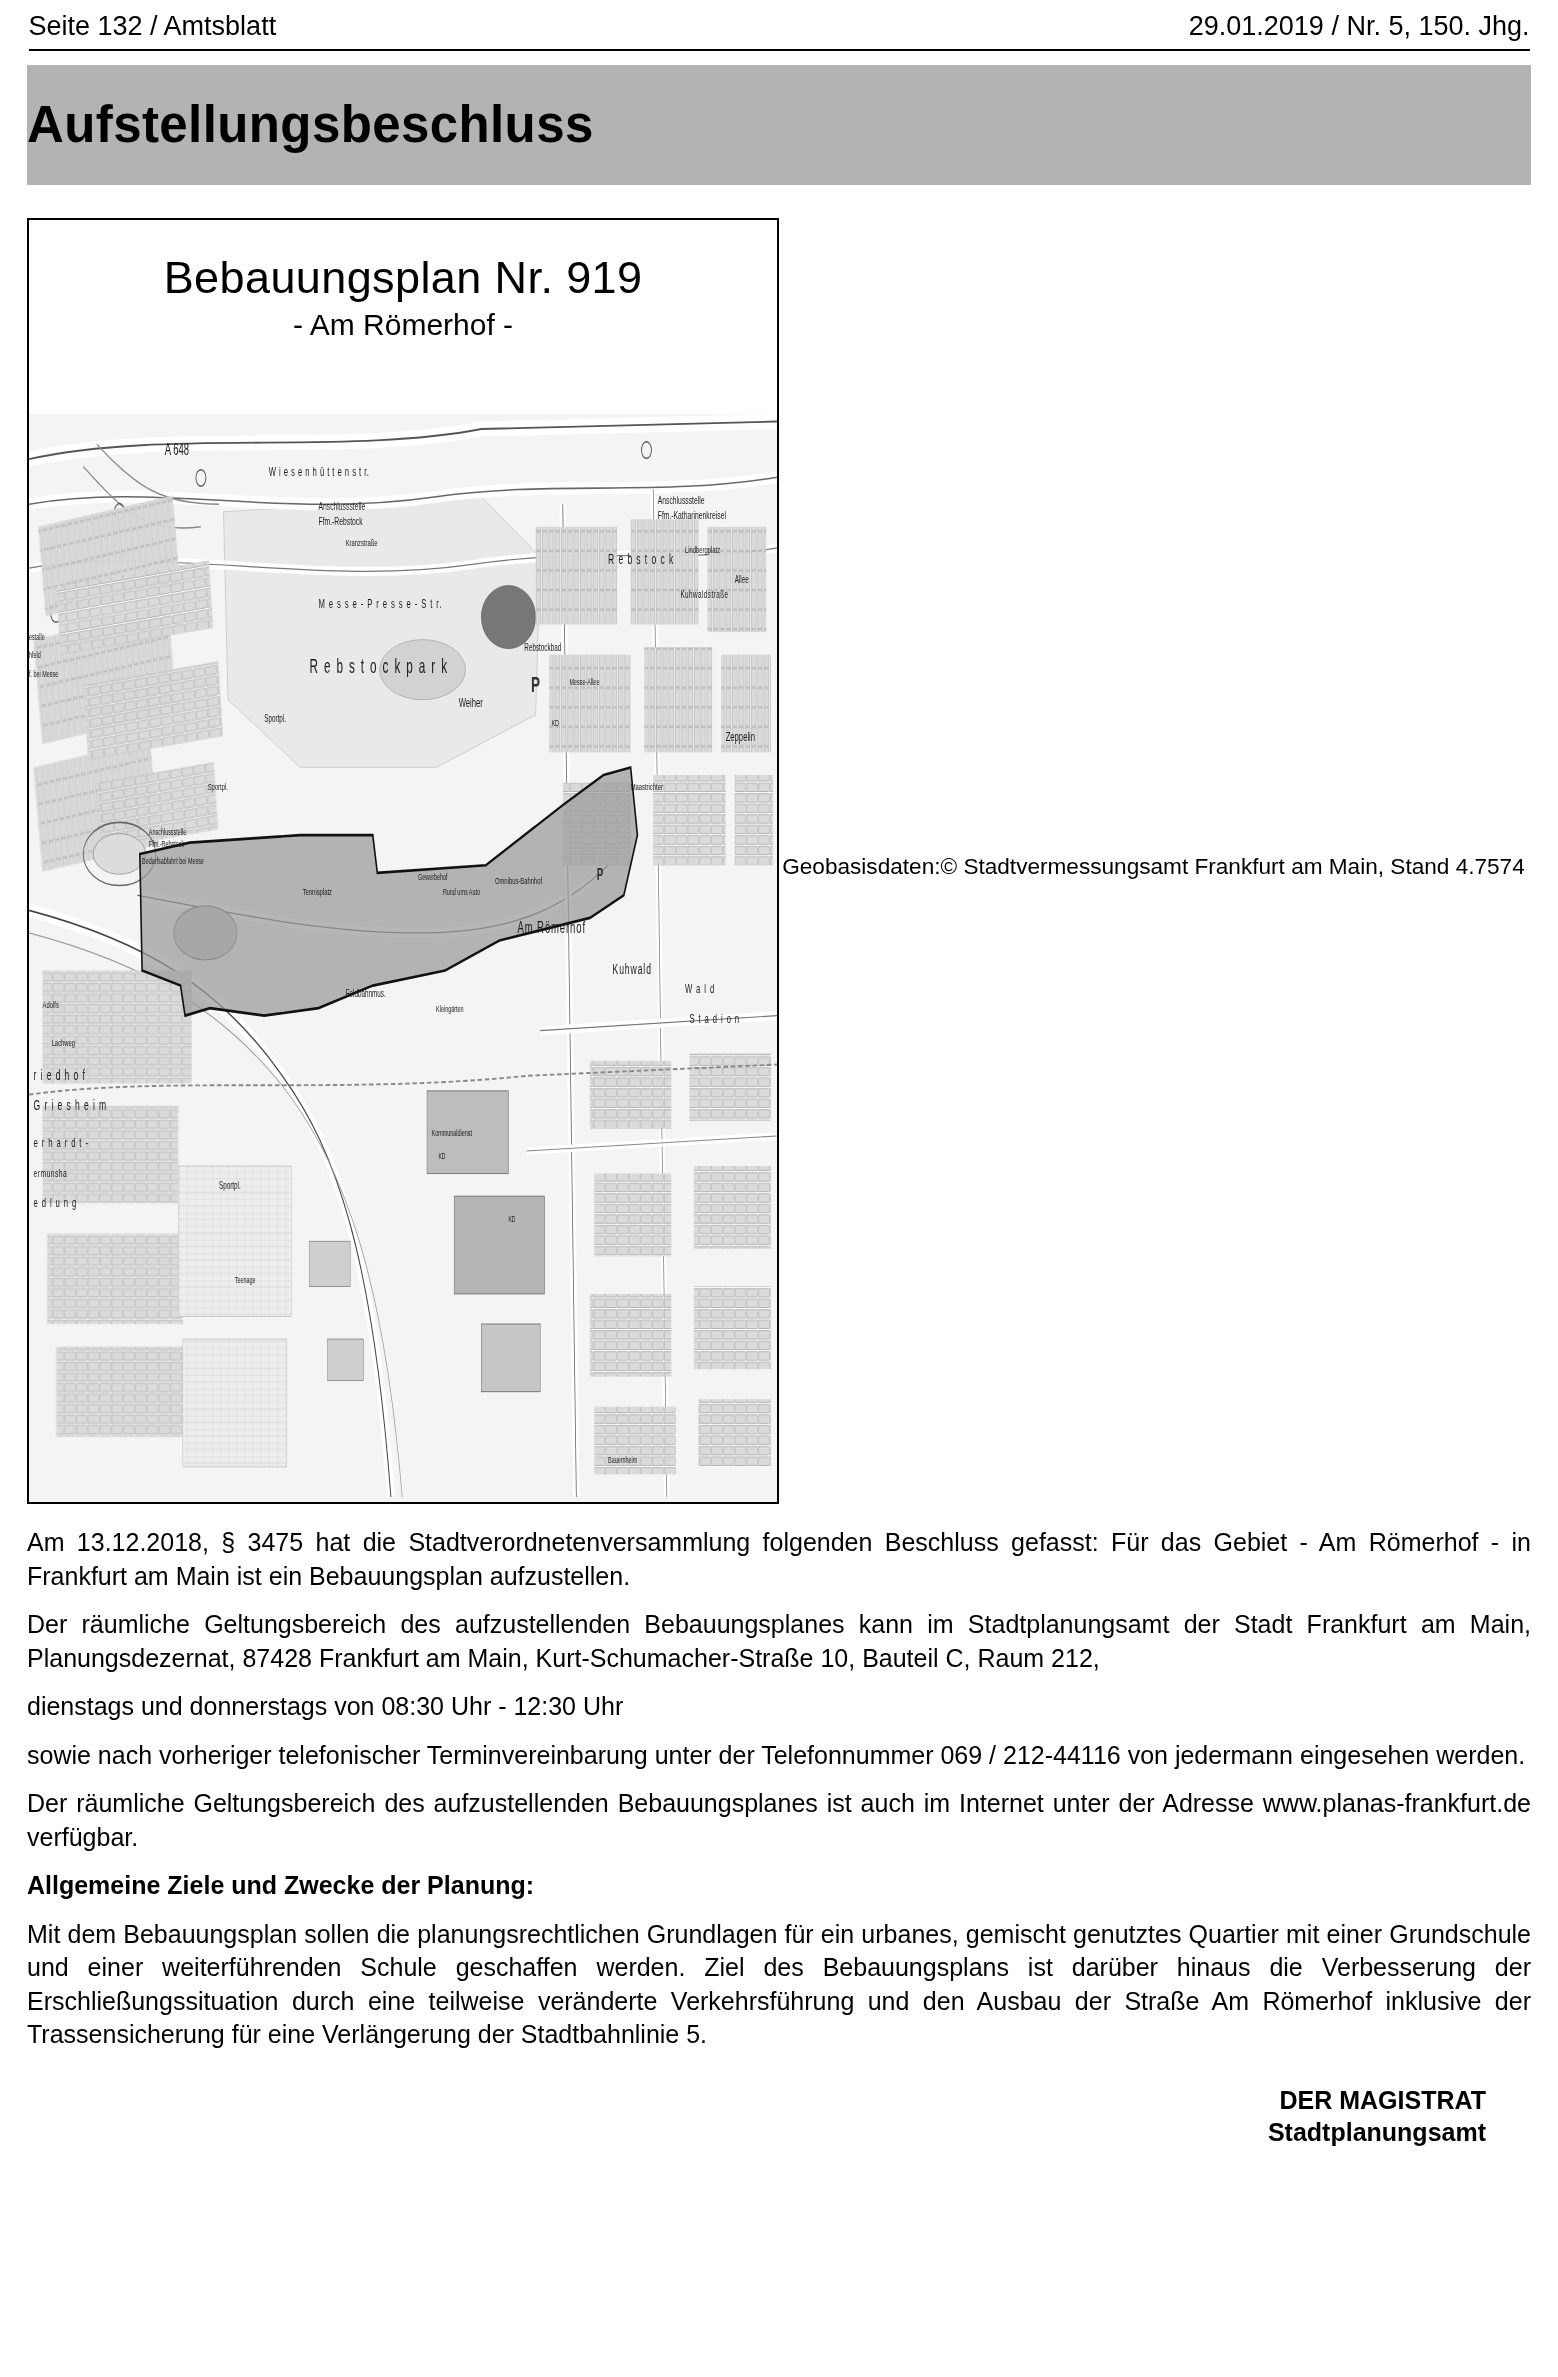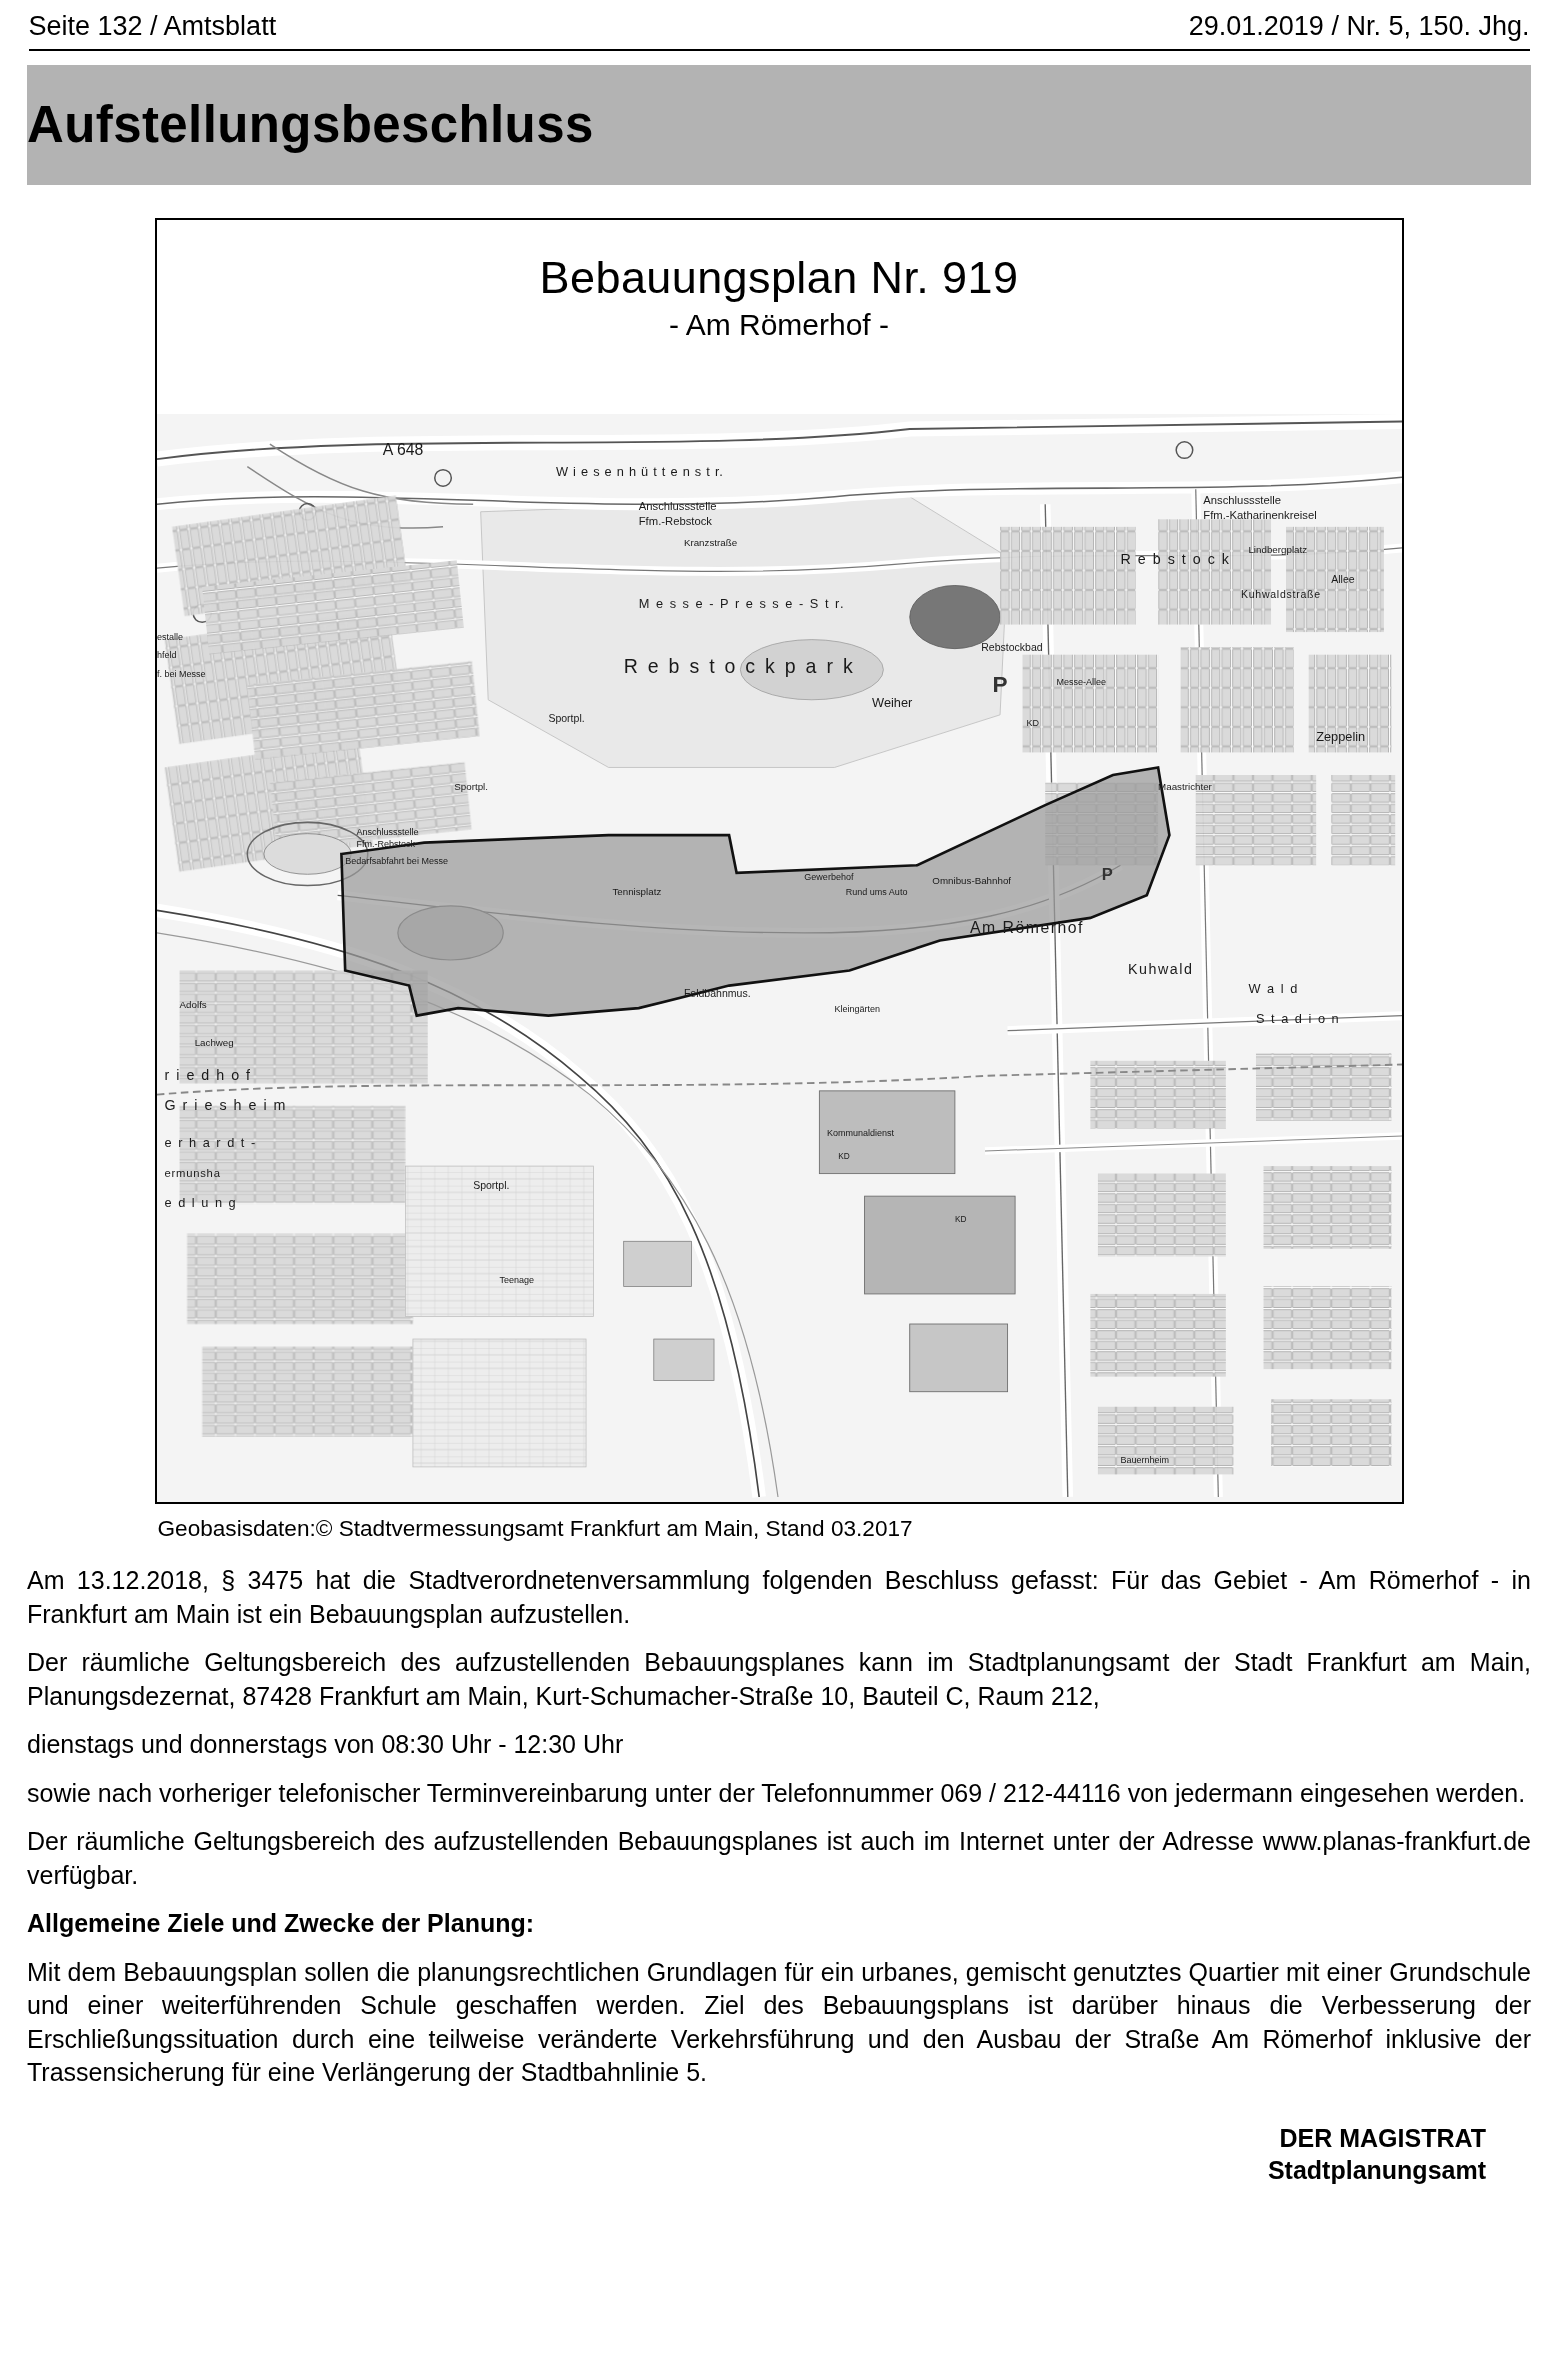--- a/index.html
+++ b/index.html
@@ -49,21 +49,21 @@
     margin: 0;
     font-size: 51px;
     font-weight: bold;
     letter-spacing: 0.4px;
   }
 
   
   .figure {
     margin-top: 33px;
     display: flex;
-    flex-direction: column;
+    flex-direction: row;
     align-items: center;
   }
   .map-box {
     width: 1249px;
     height: 1286px;
     border: 2.3px solid #000;
     box-sizing: border-box;
     position: relative;
     background: #ffffff;
     overflow: hidden;
@@ -319,21 +319,21 @@
             <text x="905" y="990" font-size="11">KD</text>
             <text x="1060" y="1075" font-size="11">KD</text>
             <text x="1280" y="1395" font-size="12">Bauernheim</text>
             <text x="1155" y="415" font-size="12">KD</text>
             <text x="1195" y="360" font-size="12">Messe-Allee</text>
           </g>
         </svg>
       </div>
     </div>
 
-    <div class="map-credit">Geobasisdaten:© Stadtvermessungsamt Frankfurt am Main, Stand 03.2017</div>
+    <div class="map-credit">Geobasisdaten:© Stadtvermessungsamt Frankfurt am Main, Stand 4.7574</div>
   </div>
 
   <div class="body-text">
     <p>Am 13.12.2018, § 3475 hat die Stadtverordnetenversammlung folgenden Beschluss gefasst: Für das Gebiet - Am Römerhof - in Frankfurt am Main ist ein Bebauungsplan aufzustellen.</p>
     <p>Der räumliche Geltungsbereich des aufzustellenden Bebauungsplanes kann im Stadtplanungsamt der Stadt Frankfurt am Main, Planungsdezernat, 87428 Frankfurt am Main, Kurt-Schumacher-Straße 10, Bauteil C, Raum 212,</p>
     <p>dienstags und donnerstags von 08:30 Uhr - 12:30 Uhr</p>
     <p>sowie nach vorheriger telefonischer Terminvereinbarung unter der Telefonnummer 069 / 212-44116 von jedermann eingesehen werden.</p>
     <p>Der räumliche Geltungsbereich des aufzustellenden Bebauungsplanes ist auch im Internet unter der Adresse www.planas-frankfurt.de verfügbar.</p>
     <p class="bold">Allgemeine Ziele und Zwecke der Planung:</p>
     <p>Mit dem Bebauungsplan sollen die planungsrechtlichen Grundlagen für ein urbanes, gemischt genutztes Quartier mit einer Grundschule und einer weiterführenden Schule geschaffen werden. Ziel des Bebauungsplans ist darüber hinaus die Verbesserung der Erschließungssituation durch eine teilweise veränderte Verkehrsführung und den Ausbau der Straße Am Römerhof inklusive der Trassensicherung für eine Verlängerung der Stadtbahnlinie 5.</p>

